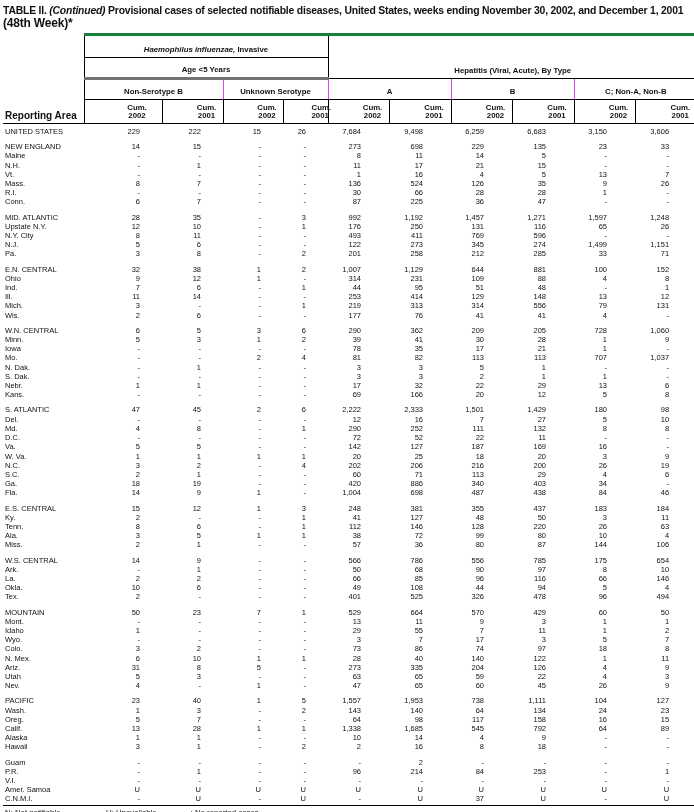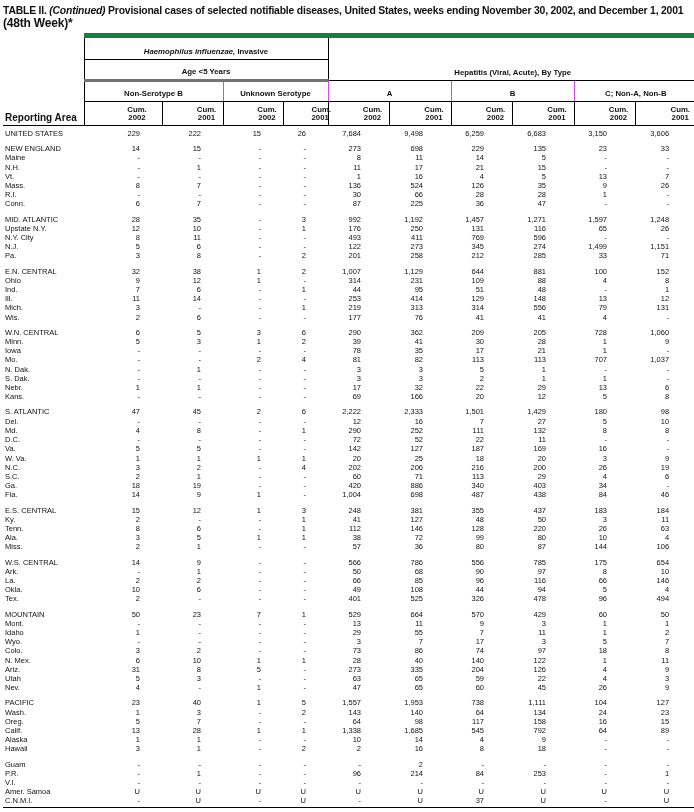--- a/index.html
+++ b/index.html
@@ -19,21 +19,21 @@
   th, td { padding: 0; margin: 0; }
 
   thead th { font-size: 7.8px; font-weight: bold; text-align: center; vertical-align: bottom; line-height: 9px; }
 
   th.label-col {
     text-align: left; vertical-align: bottom;
     padding-left: 2px; padding-bottom: 3px;
     border-right: 1px solid #000; border-bottom: 1px solid #000;
     font-size: 10px;
   }
-  tr.hrow1 th.grp { border-top: 5px solid #15803d; }
+  tr.hrow1 th.grp { border-top: 3px solid #15803d; }
   th.g1 { border-bottom: 1px solid #000; height: 18px; padding-bottom: 3px; }
   th.g2 { border-bottom: 1px solid #000; border-left: 1px solid #000; padding-bottom: 3px; }
   th.age { border-bottom: 3px solid #737373; height: 16px; padding-bottom: 3px; }
   th.sg  { border-bottom: 1px solid #000; border-left: 1px solid #d946ef; height: 16px; padding-bottom: 3px; }
   th.sg.first { border-left: none; }
   th.cum { border-left: 1px solid #000; border-bottom: 1px solid #000; height: 21px; padding-bottom: 2px; }
   th.cum .cl { line-height: 8.6px; padding-left: 28px; }
 
   tbody td { font-size: 7.5px; line-height: 9.2px; white-space: nowrap; }
   td.lab { text-align: left; padding-left: 2px; }

